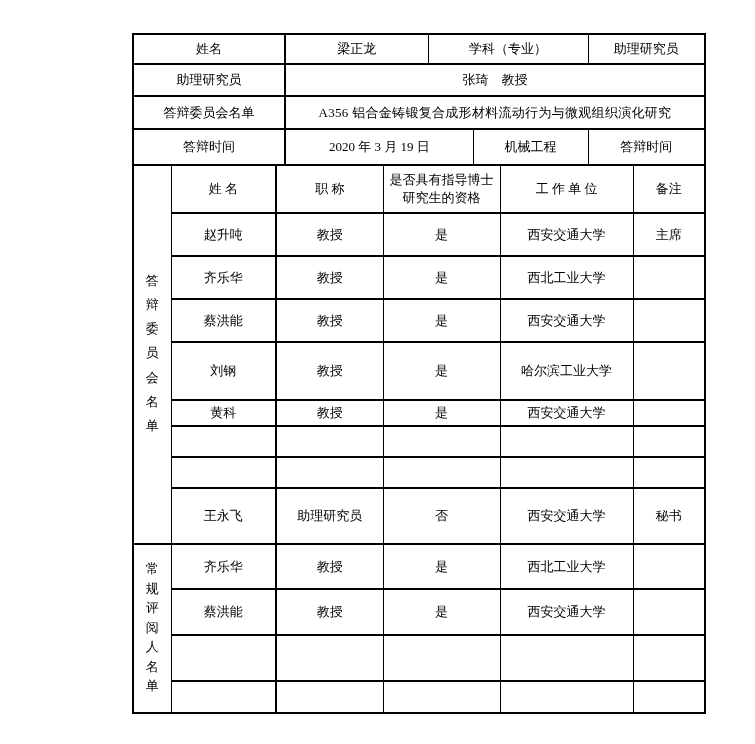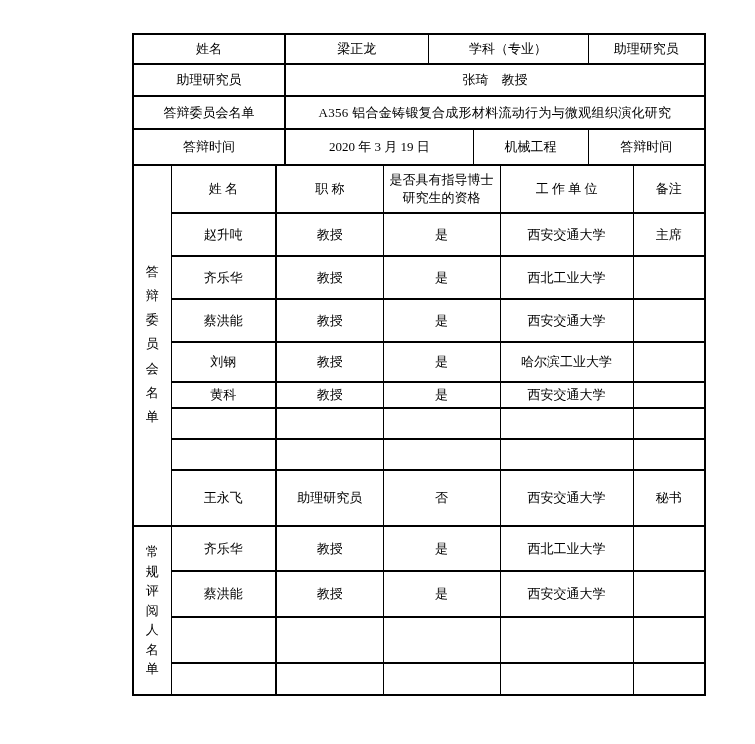--- a/index.html
+++ b/index.html
@@ -43,21 +43,21 @@
   .roster tr.first > td { border-top-width: 0; }
   .title-cell { font-weight: normal; letter-spacing: 0.3px; }
   .section-label-cell { padding: 0; }
   .vtext {
     width: 14px;
     margin: 0 auto;
     word-break: break-all;
     font-size: 13px;
   }
   .vtext.committee-spacing { line-height: 1.85; font-family: Liberation Mono, monospace; }
-  .vtext.reviewer-spacing { line-height: 1.5; }
+  .vtext.reviewer-spacing { line-height: 1.5; font-family: Liberation Mono, monospace; }
 </style>
 </head>
 <body>
 
 <div class="form-wrap">
 
   <table class="info">
     <colgroup>
       <col style="width:152px">
         <col style="width:143px">
@@ -123,21 +123,21 @@
       <td>西北工业大学</td>
       <td></td>
     </tr>
     <tr style="height:43px">
       <td class="thick-right">蔡洪能</td>
       <td>教授</td>
       <td>是</td>
       <td>西安交通大学</td>
       <td></td>
     </tr>
-    <tr style="height:40px">
+    <tr style="height:58px">
       <td class="thick-right">刘钢</td>
       <td>教授</td>
       <td>是</td>
       <td>哈尔滨工业大学</td>
       <td></td>
     </tr>
     <tr style="height:26px">
       <td class="thick-right">黄科</td>
       <td>教授</td>
       <td>是</td>

